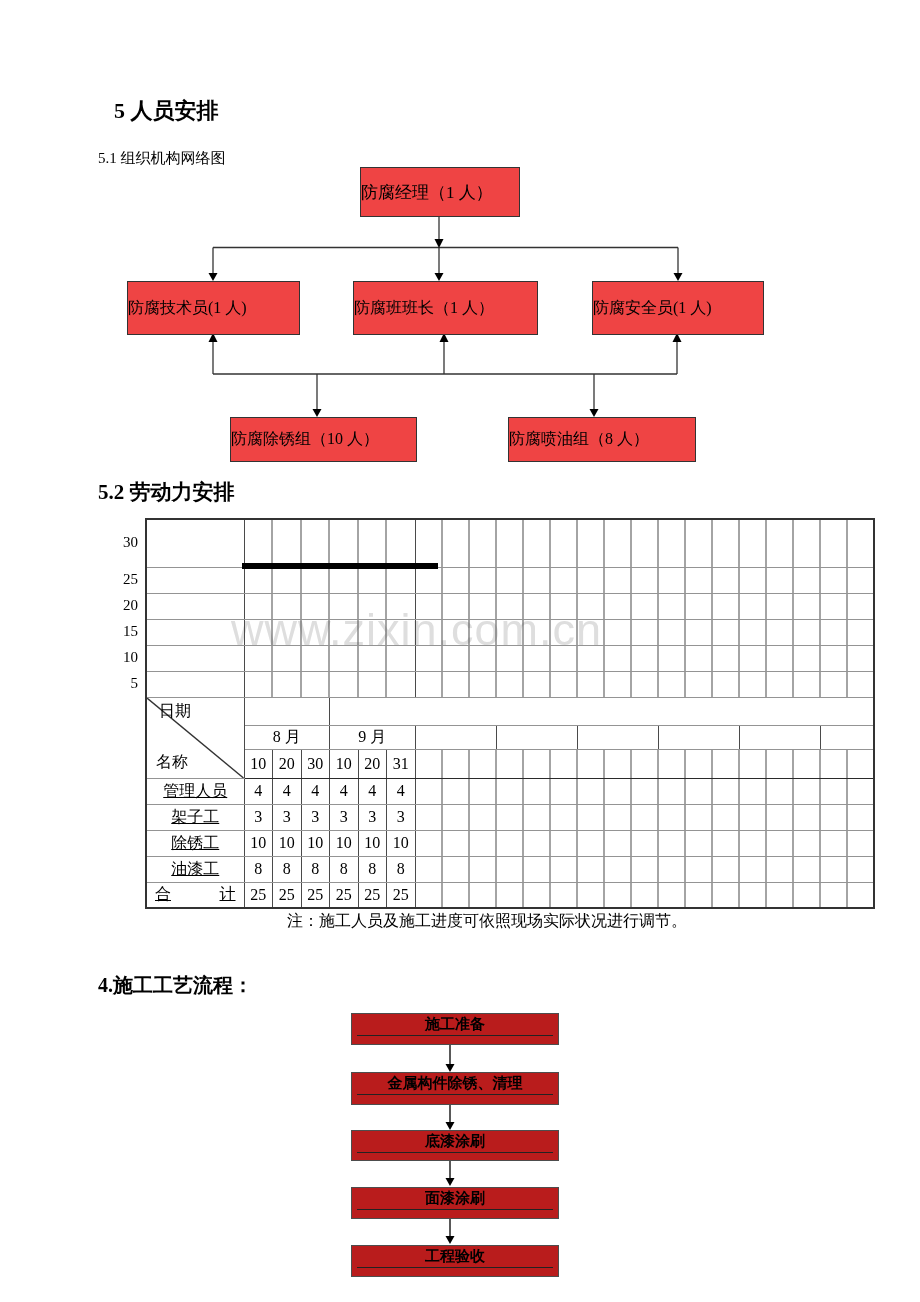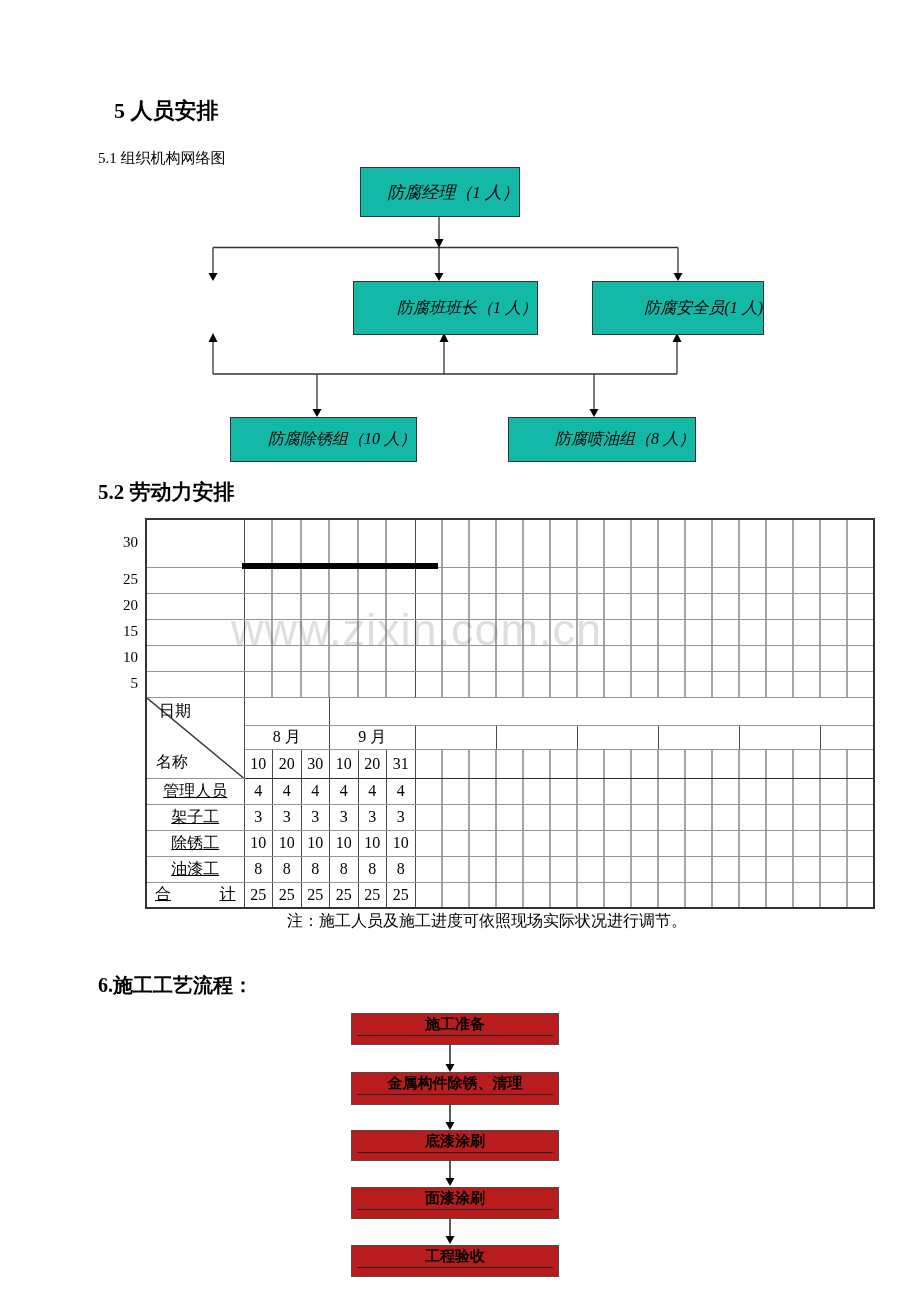--- a/index.html
+++ b/index.html
@@ -8,22 +8,22 @@
 
   
   .h5  {position:absolute;left:98px;top:96px;font-size:22px;font-weight:bold;margin-left:16px;}
   .h51 {position:absolute;left:98px;top:149px;font-size:15px;}
   .h52 {position:absolute;left:98px;top:478px;font-size:21px;font-weight:bold;}
   .h6  {position:absolute;left:98px;top:972px;font-size:20px;font-weight:bold;}
 
   
   .orgchart{position:absolute;left:0;top:160px;width:920px;height:310px;}
   .org-svg{position:absolute;left:0;top:0;}
-  .obox{position:absolute;border:1.6px solid #333;background:#14b8a6;display:flex;
-        align-items:center;justify-content:flex-end;font-size:16px;white-space:nowrap;font-style:italic;}
+  .obox{position:absolute;border:1.6px solid #333;background:#ef4444;display:flex;
+        align-items:center;justify-content:flex-start;font-size:16px;white-space:nowrap;}
   .obox.top{font-size:17px;}
 
   
   .chartwrap{position:absolute;left:145px;top:518px;width:728px;height:390px;}
   .ylab{position:absolute;left:-47px;width:40px;text-align:right;font-size:15px;line-height:18px;}
   .watermark{position:absolute;left:86px;top:86px;width:600px;font-size:45px;letter-spacing:1px;
              color:#dedede;font-family:"Liberation Sans","DejaVu Sans",sans-serif;z-index:0;}
   table.lt{border-collapse:collapse;table-layout:fixed;width:728px;border:2px solid #333;
            position:relative;z-index:1;}
   table.lt td{border-left:1px solid #4a4a4a;border-right:1px solid #4a4a4a;
@@ -83,20 +83,23 @@
         <polygon points="208.5,182 217.5,182 213,173"></polygon>
         <polygon points="439.5,182 448.5,182 444,173"></polygon>
         <polygon points="672.5,182 681.5,182 677,173"></polygon>
         <polygon points="312.5,249 321.5,249 317,257"></polygon>
         <polygon points="589.5,249 598.5,249 594,257"></polygon>
       </g>
     </svg>
     <div class="obox top" style="left:360px;top:7px;width:158px;height:48px">
       <span>防腐经理（1 人）</span>
     </div>
+    <div class="obox" style="left:127px;top:121px;width:171px;height:52px">
+      <span>防腐技术员(1 人)</span>
+    </div>
     <div class="obox" style="left:353px;top:121px;width:183px;height:52px">
       <span>防腐班班长（1 人）</span>
     </div>
     <div class="obox" style="left:592px;top:121px;width:170px;height:52px">
       <span>防腐安全员(1 人)</span>
     </div>
     <div class="obox" style="left:230px;top:257px;width:185px;height:43px">
       <span>防腐除锈组（10 人）</span>
     </div>
     <div class="obox" style="left:508px;top:257px;width:186px;height:43px">
@@ -246,21 +249,21 @@
         <td class="g27" colspan="17"></td>
       </tr>
     </tbody>
       </table>
 
     <div class="bar"></div>
   </div>
 
   <div class="note">注：施工人员及施工进度可依照现场实际状况进行调节。</div>
 
-  <div class="h6">6.施工工艺流程：</div>
+  <div class="h6">4.施工工艺流程：</div>
 
   <div class="flow">
     <svg class="flow-svg" width="920" height="302" viewBox="0 0 920 302">
       <g stroke="#222" stroke-width="1.5" fill="none">
         <line x1="450" y1="43" x2="450" y2="65"></line>
         <line x1="450" y1="103" x2="450" y2="123"></line>
         <line x1="450" y1="159" x2="450" y2="179"></line>
         <line x1="450" y1="217" x2="450" y2="237"></line>
       </g>
       <g fill="#000">

